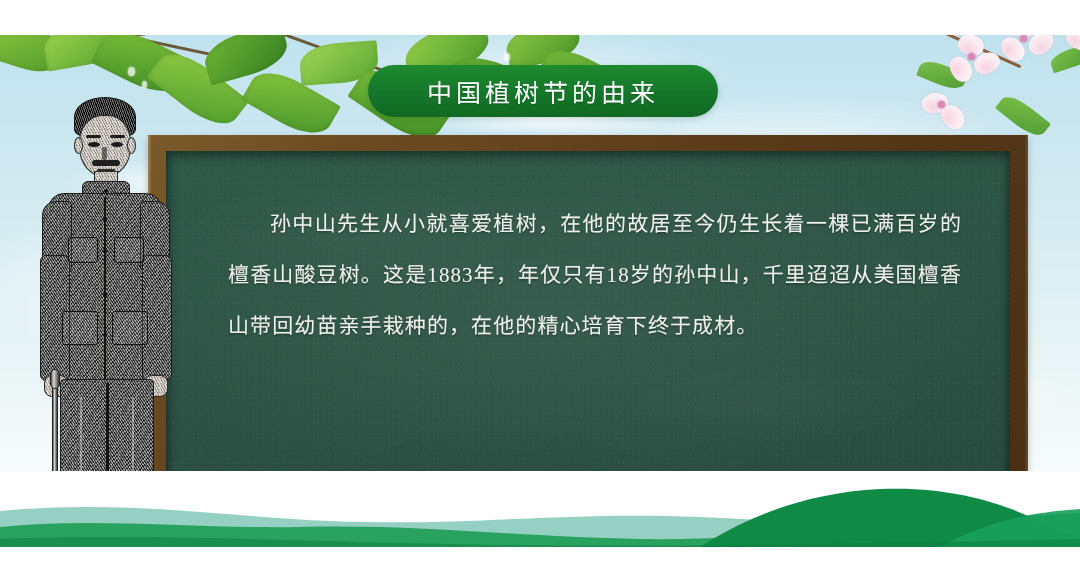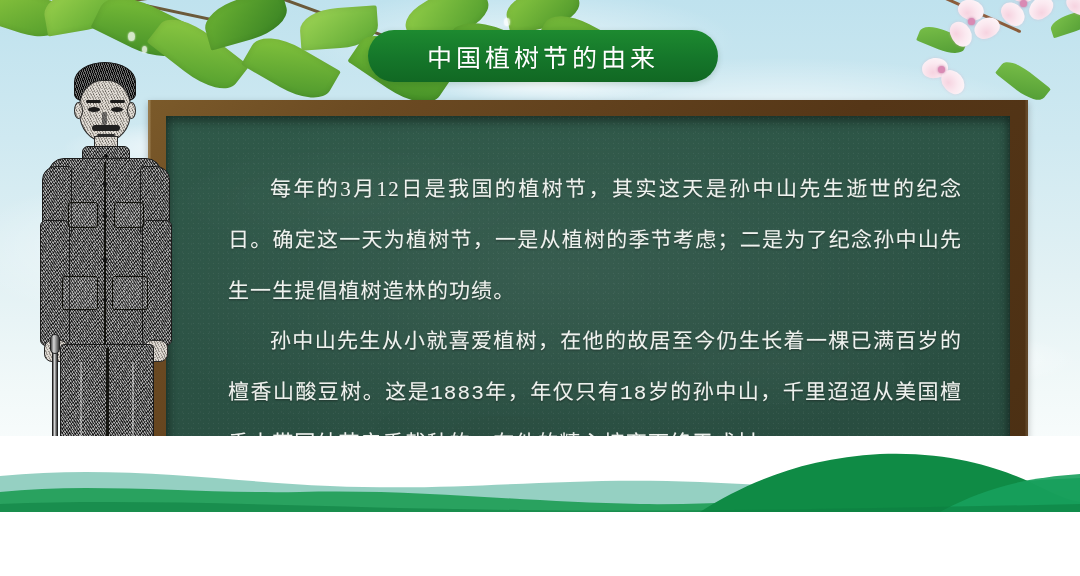--- a/index.html
+++ b/index.html
@@ -3,21 +3,21 @@
 <meta charset="utf-8">
 <title>中国植树节的由来</title>
 <style>
   * { margin:0; padding:0; box-sizing:border-box; }
   html,body { width:1080px; height:576px; overflow:hidden; }
   body {
     font-family:"Liberation Serif","DejaVu Serif",serif;
     background:#ffffff;
     position:relative;
   }
-  .stage { position:absolute; inset:0; width:1080px; height:512px; overflow:hidden; background:#ffffff; }
+  .stage { position:absolute; inset:0; width:1080px; height:512px; overflow:hidden; background:#ffffff;margin-top:35px; }
 
   
   .sky {
     position:absolute; left:0; top:0; width:1080px; height:530px;
     background:
       radial-gradient(ellipse 420px 120px at 250px 250px, rgba(255,255,255,.85), rgba(255,255,255,0) 70%),
       radial-gradient(ellipse 380px 90px at 780px 120px, rgba(255,255,255,.7), rgba(255,255,255,0) 70%),
       radial-gradient(ellipse 300px 70px at 520px 40px, rgba(255,255,255,.55), rgba(255,255,255,0) 72%),
       linear-gradient(180deg,#bfe2ee 0%,#cfe9f1 26%,#e2f1f4 52%,#f2f9f9 74%,#ffffff 95%);
   }
@@ -237,21 +237,20 @@
   </div>
 
   <div class="title-pill">
     <span>中国植树节的由来</span>
   </div>
 
   <div class="board-wrap">
     <div class="board-frame"></div>
     <div class="board-inner">
       <div class="board-text">
-        <p>每年的3月12日是我国的植树节，其实这天是孙中山先生逝世的纪念日。确定这一天为植树节，一是从植树的季节考虑；二是为了纪念孙中山先生一生提倡植树造林的功绩。</p>
         <p>孙中山先生从小就喜爱植树，在他的故居至今仍生长着一棵已满百岁的檀香山酸豆树。这是1883年，年仅只有18岁的孙中山，千里迢迢从美国檀香山带回幼苗亲手栽种的，在他的精心培育下终于成材。</p>
       </div>
     </div>
     <div class="chalk chalk-blue"></div>
     <div class="chalk chalk-pink"></div>
     <div class="board-ledge"></div>
   </div>
 
   <div class="portrait">
 

